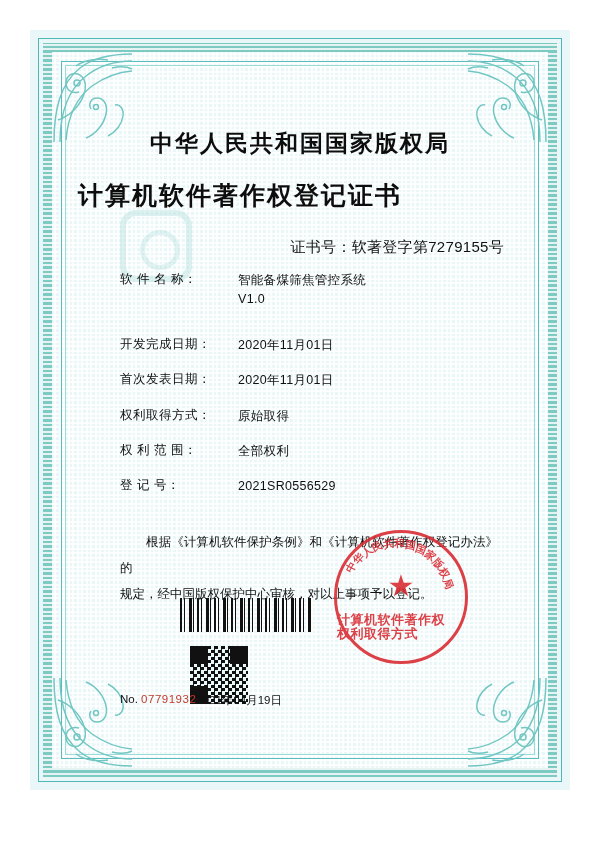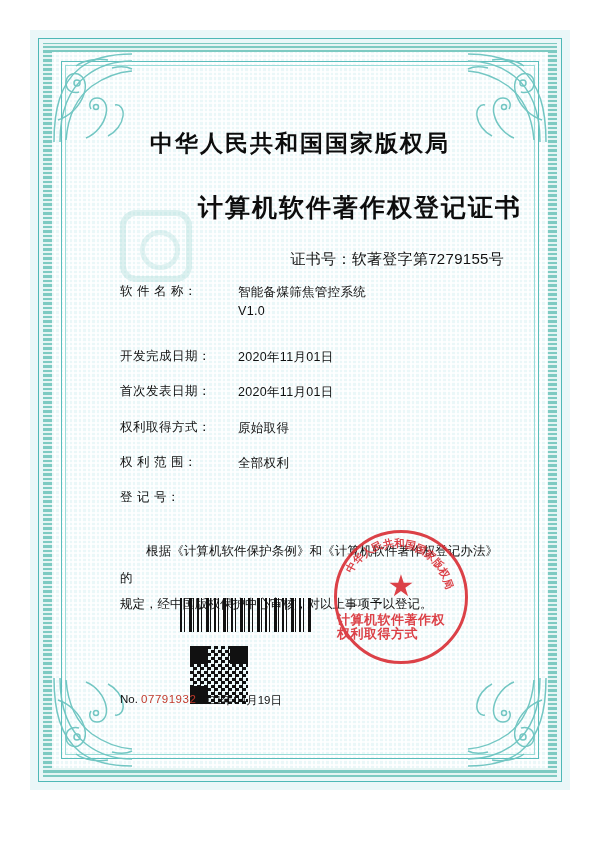--- a/index.html
+++ b/index.html
@@ -111,27 +111,27 @@
   .title-main {
     text-align: center;
     font-family: "DejaVu Serif", "Liberation Serif", serif;
     font-weight: bold;
     font-size: 23px;
     letter-spacing: 2px;
     color: #0d0d0d;
     margin-top: 50px;
   }
   .title-sub {
-    text-align: right;
+    text-align: left;
     font-family: "DejaVu Serif", "Liberation Serif", serif;
     font-weight: bold;
     font-size: 25px;
     letter-spacing: 2px;
     color: #0d0d0d;
-    margin-top: 32px;
+    margin-top: 20px;
   }
   .cert-no {
     text-align: right;
     font-size: 15px;
     color: #111;
     margin-top: 26px;
     padding-right: 18px;
     letter-spacing: .3px;
   }
 
@@ -366,20 +366,21 @@
         <div class="val">原始取得</div>
       </div>
 
       <div class="row">
         <div class="lbl">权 利 范 围：</div>
         <div class="val">全部权利</div>
       </div>
 
       <div class="row">
         <div class="lbl">登 记 号：</div>
+        <div class="val">2021SR0556529</div>
       </div>
 
     </div>
 
     <div class="para">
       <span class="indent"></span><span>根据《计算机软件保护条例》和《计算机软件著作权登记办法》的</span><br>
       <span>规定，经中国版权保护中心审核，对以上事项予以登记。</span>
     </div>
 
     <div class="barcode"></div>

